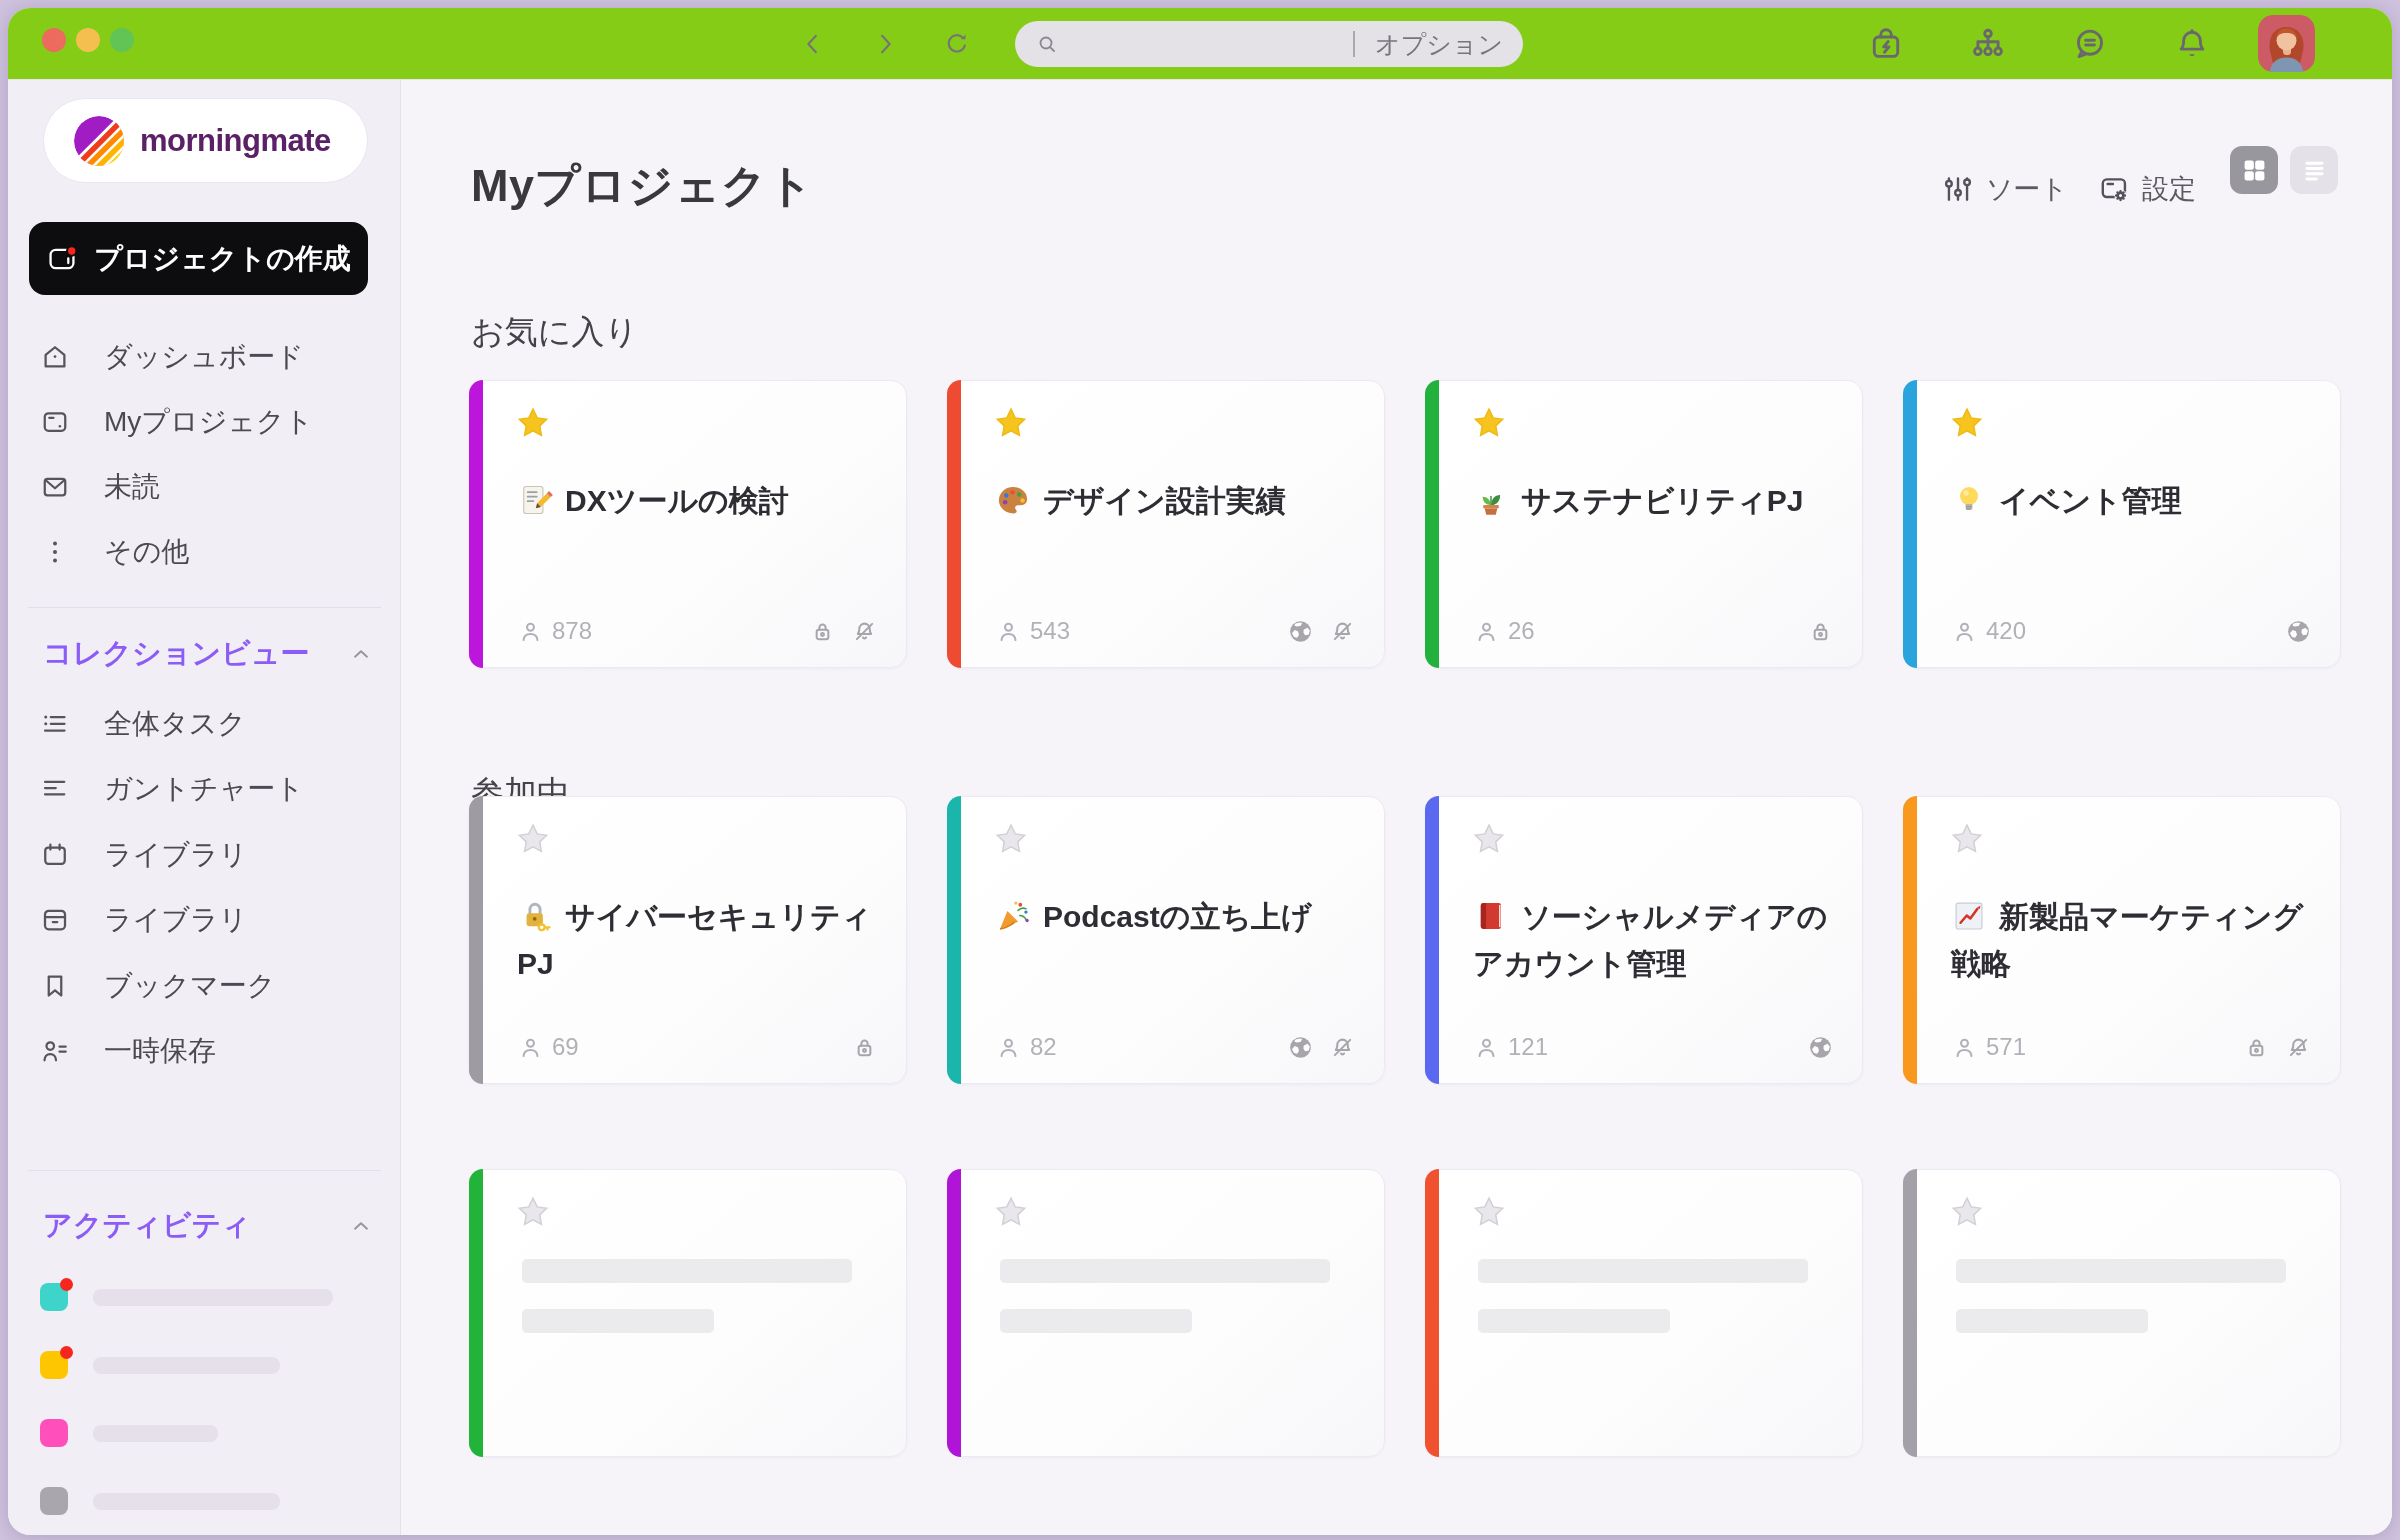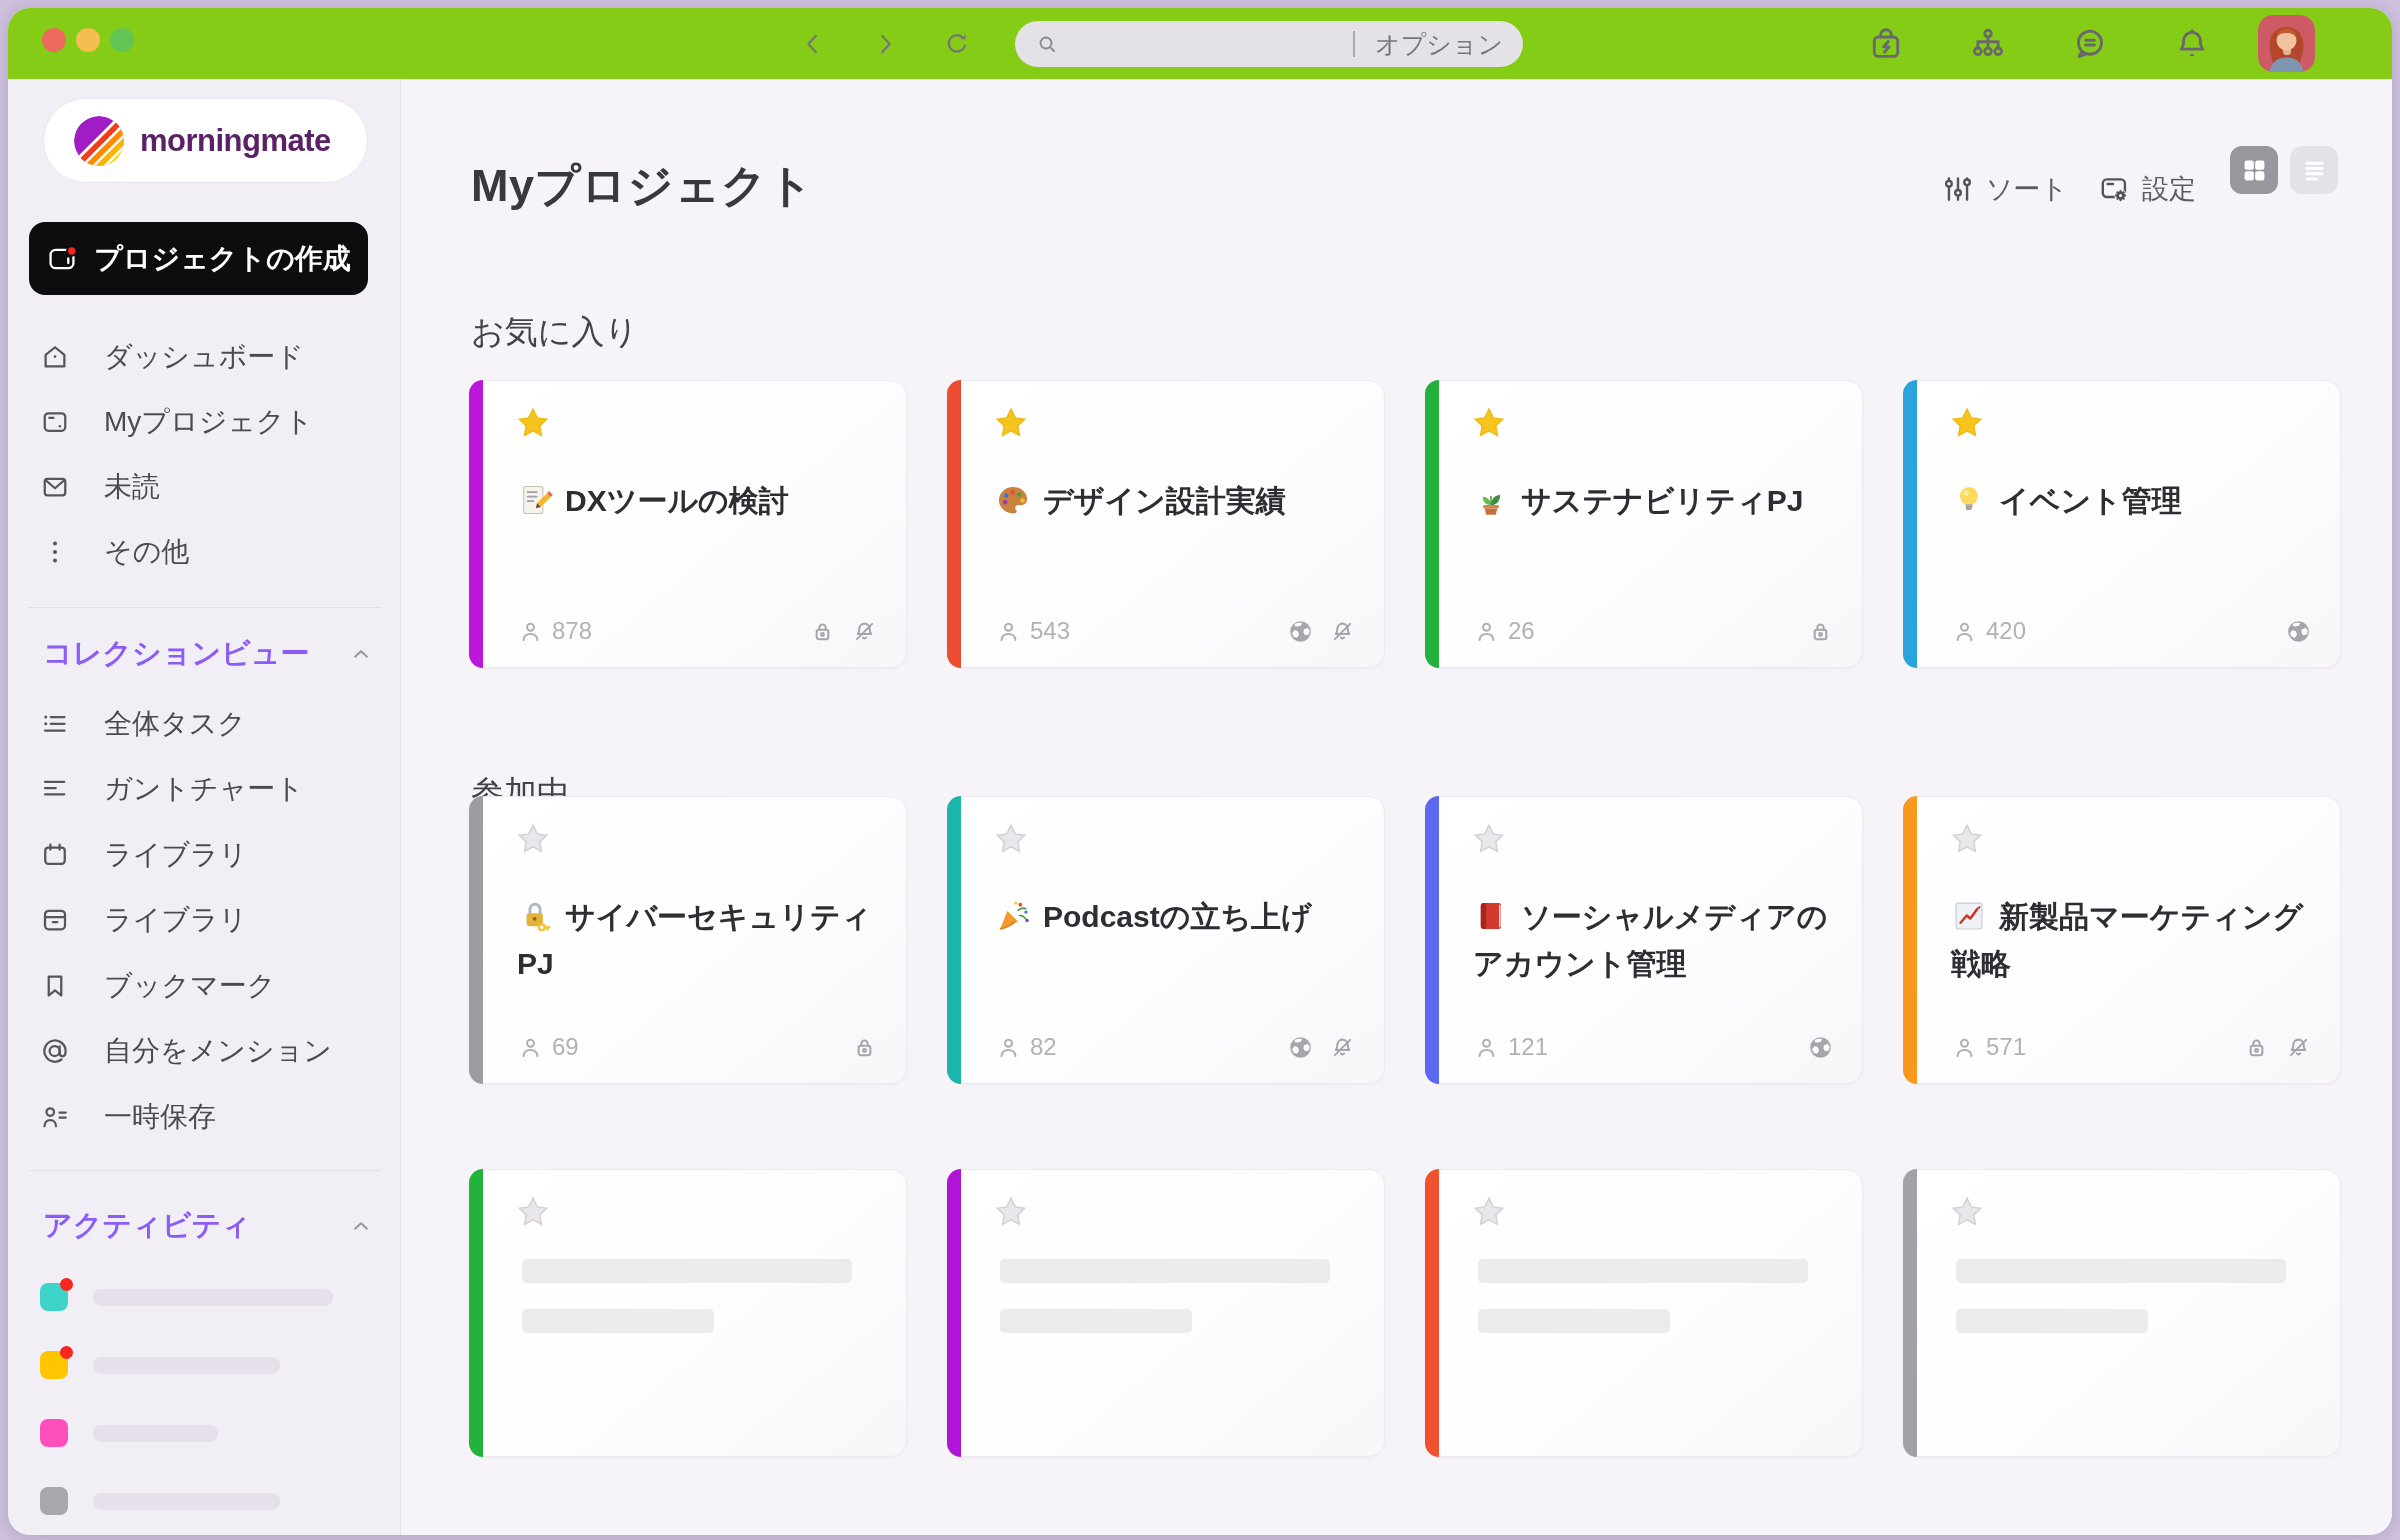--- a/index.html
+++ b/index.html
@@ -301,29 +301,20 @@
           <span class="s-ic">
             <svg viewBox="0 0 24 24" class="ic">
               <path d="M7 4.4h10v15.2l-5-4.1-5 4.1z"></path>
             </svg>
           </span>
           <span class="side-label">ブックマーク</span>
         </div>
         <div class="side-item">
           <span class="s-ic">
             <svg viewBox="0 0 24 24" class="ic">
-              <circle cx="11.7" cy="12" r="4"></circle>
-              <path d="M15.7 8.3v5.1c0 1.9 1 2.8 2.3 2.8 1.7 0 2.5-1.4 2.5-4.2a8.5 8.5 0 1 0-3.3 6.8"></path>
-            </svg>
-          </span>
-          <span class="side-label">自分をメンション</span>
-        </div>
-        <div class="side-item">
-          <span class="s-ic">
-            <svg viewBox="0 0 24 24" class="ic">
               <circle cx="8.2" cy="8" r="3"></circle>
               <path d="M3.6 19.4c0-3.1 2-5 4.6-5s4.6 1.9 4.6 5"></path>
               <path d="M15.6 8.4h5M15.6 12.4h5"></path>
             </svg>
           </span>
           <span class="side-label">一時保存</span>
         </div>
       </div>
 
     <div class="divider div2"></div>

